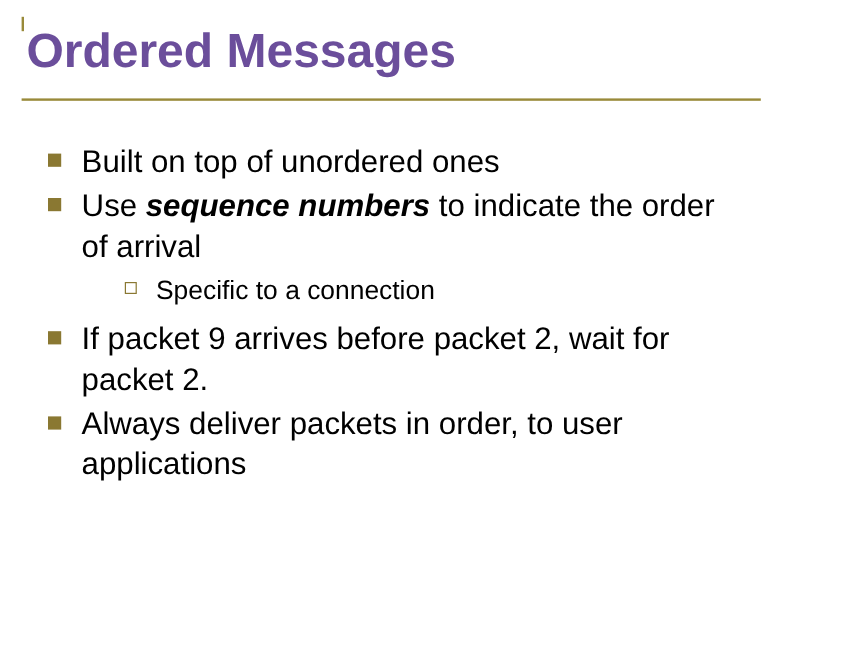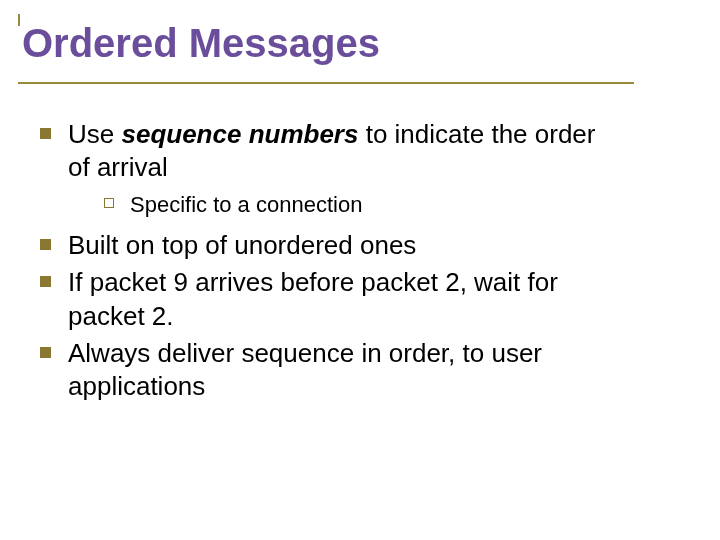--- a/index.html
+++ b/index.html
@@ -109,40 +109,40 @@
     <div class="title-underline">
       <h1 class="title">Ordered Messages</h1>
     </div>
   </div>
 
   <div class="content">
     <ul class="level1">
 
       <li>
         <span class="bullet1"></span>
+        <span>Built on top of unordered ones</span>
+      </li>
+
+      <li>
+        <span class="bullet1"></span>
         <span>Use </span><span class="emph">sequence numbers</span><span> to indicate the order of arrival</span>
         <ul class="level2">
           <li>
             <span class="bullet2"></span>
             <span>Specific to a connection</span>
           </li>
         </ul>
       </li>
 
       <li>
         <span class="bullet1"></span>
-        <span>Built on top of unordered ones</span>
-      </li>
-
-      <li>
-        <span class="bullet1"></span>
         <span>If packet 9 arrives before packet 2, wait for packet 2.</span>
       </li>
 
       <li>
         <span class="bullet1"></span>
-        <span>Always deliver sequence in order, to user applications</span>
+        <span>Always deliver packets in order, to user applications</span>
       </li>
 
     </ul>
   </div>
 
 </div>
 
 </body></html>

